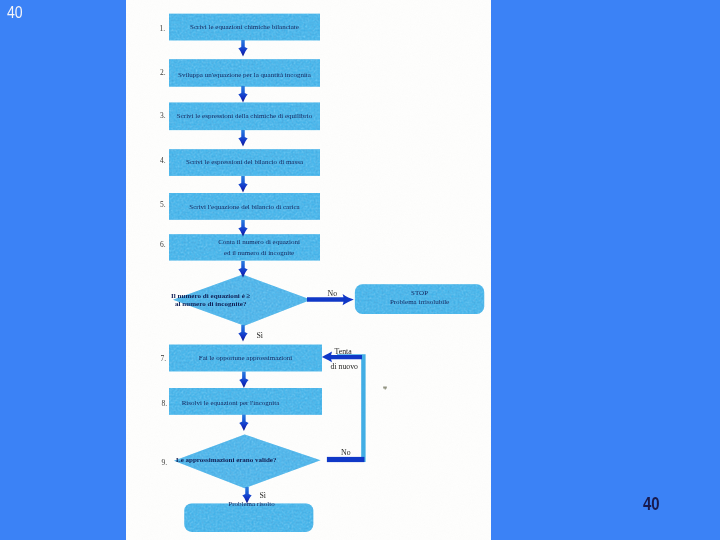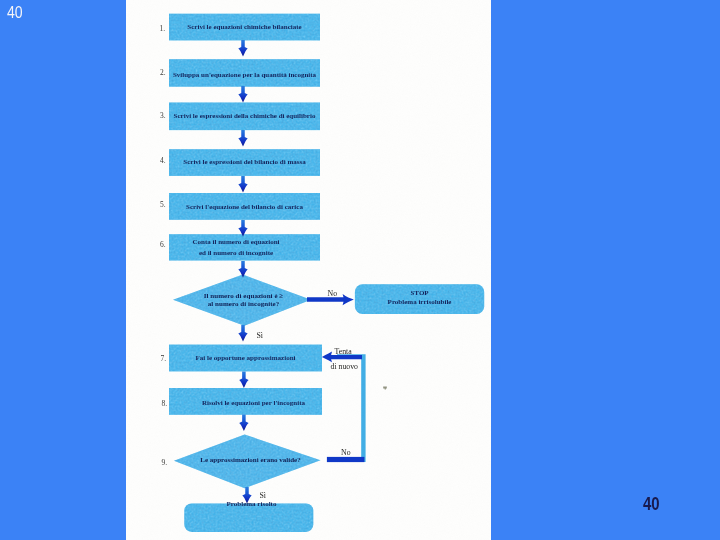--- a/index.html
+++ b/index.html
@@ -8,27 +8,27 @@
        font-family:"Liberation Serif",serif;}
   #slide{position:relative;width:720px;height:540px;background:#3b82f6;overflow:hidden;}
   #paper{position:absolute;left:126px;top:0;width:365px;height:540px;
          background:#fefefd;overflow:hidden;}
   #chart{position:absolute;left:0;top:0;width:365px;height:540px;}
 
   .snum{position:absolute;color:#3a3a38;font-family:"Liberation Serif",serif;
         font-size:7.5px;line-height:1;}
 
   .box{position:absolute;color:#14255e;
-       font-family:"Liberation Serif",serif;font-weight:bold;font-size:7px;
+       font-family:"Liberation Serif",serif;font-weight:normal;font-size:7px;
        line-height:1.5;
        display:flex;align-items:center;justify-content:center;text-align:center;}
 
   .dia{position:absolute;color:#101f55;font-family:"Liberation Serif",serif;
        font-weight:bold;font-size:7px;line-height:8px;text-align:center;
-       display:flex;align-items:center;justify-content:center;}
+       display:flex;align-items:center;}
 
   .lbl{position:absolute;color:#232321;font-family:"Liberation Serif",serif;
        font-size:7.8px;line-height:1;white-space:nowrap;}
 
   .pagenum-tl{position:absolute;left:6.6px;top:7.1px;color:#f4f4f8;font-size:16px;
        line-height:11.6px;font-family:"Liberation Sans",sans-serif;
        transform:scaleX(.88);transform-origin:0 0;}
   .pagenum-br{position:absolute;left:642.5px;top:498.0px;color:#181a4e;font-size:18px;
        font-weight:bold;line-height:13.1px;font-family:"Liberation Sans",sans-serif;
        transform:scaleX(.83);transform-origin:0 0;}
@@ -129,28 +129,28 @@
     <div class="snum" style="left:34.0px;top:240.8px">6.</div>
     <div class="snum" style="left:34.5px;top:355.0px">7.</div>
     <div class="snum" style="left:35.5px;top:399.5px">8.</div>
     <div class="snum" style="left:35.6px;top:458.8px">9.</div>
 
     <div class="box" style="left:43px;top:13.5px;width:151px;height:27px">Scrivi le equazioni chimiche bilanciate</div>
     <div class="box" style="left:43px;top:59px;width:151px;height:32px">Sviluppa un'equazione per la quantità incognita</div>
     <div class="box" style="left:43px;top:102px;width:151px;height:28px">Scrivi le espressioni della chimiche di equilibrio</div>
     <div class="box" style="left:43px;top:149px;width:151px;height:27px">Scrivi le espressioni del bilancio di massa</div>
     <div class="box" style="left:43px;top:193px;width:151px;height:28px">Scrivi l'equazione del bilancio di carica</div>
-    <div class="box" style="left:29px;top:234px;width:162px;height:27px">
+    <div class="box" style="left:52px;top:234px;width:162px;height:27px">
       <div>
         <div>Conta il numero di equazioni</div>
         <div>ed il numero di incognite</div>
       </div>
     </div>
     <div class="box" style="left:43px;top:344.6px;width:153px;height:26.8px">Fai le opportune approssimazioni</div>
-    <div class="box" style="left:51px;top:390px;width:153px;height:26.8px">Risolvi le equazioni per l'incognita</div>
+    <div class="box" style="left:28px;top:390px;width:153px;height:26.8px">Risolvi le equazioni per l'incognita</div>
 
     <div class="box" style="left:228.9px;top:283.0px;width:129.3px;height:29.9px;line-height:8.6px">
       <div>
         <div>STOP</div>
         <div>Problema irrisolubile</div>
       </div>
     </div>
     <div class="box" style="left:61px;top:487px;width:129px;height:35px">Problema risolto</div>
 
     <div class="dia" style="left:45px;top:288px;width:145px;height:24px;letter-spacing:.05px">

